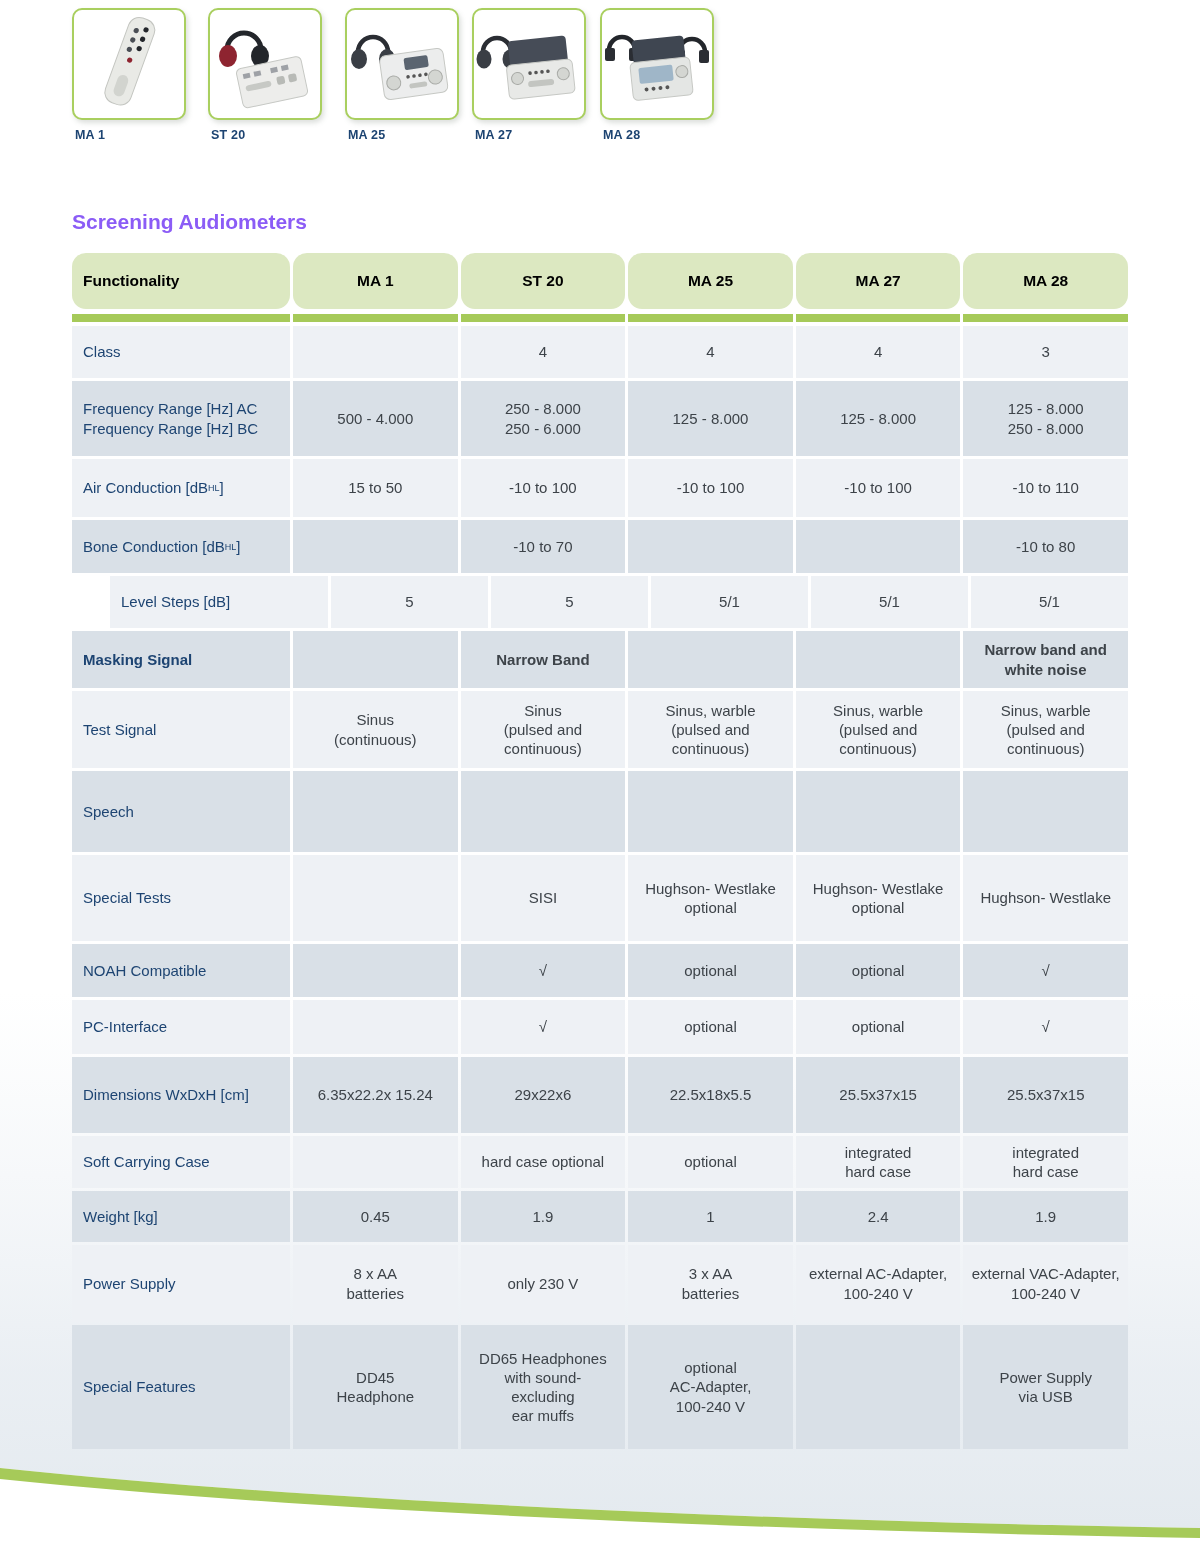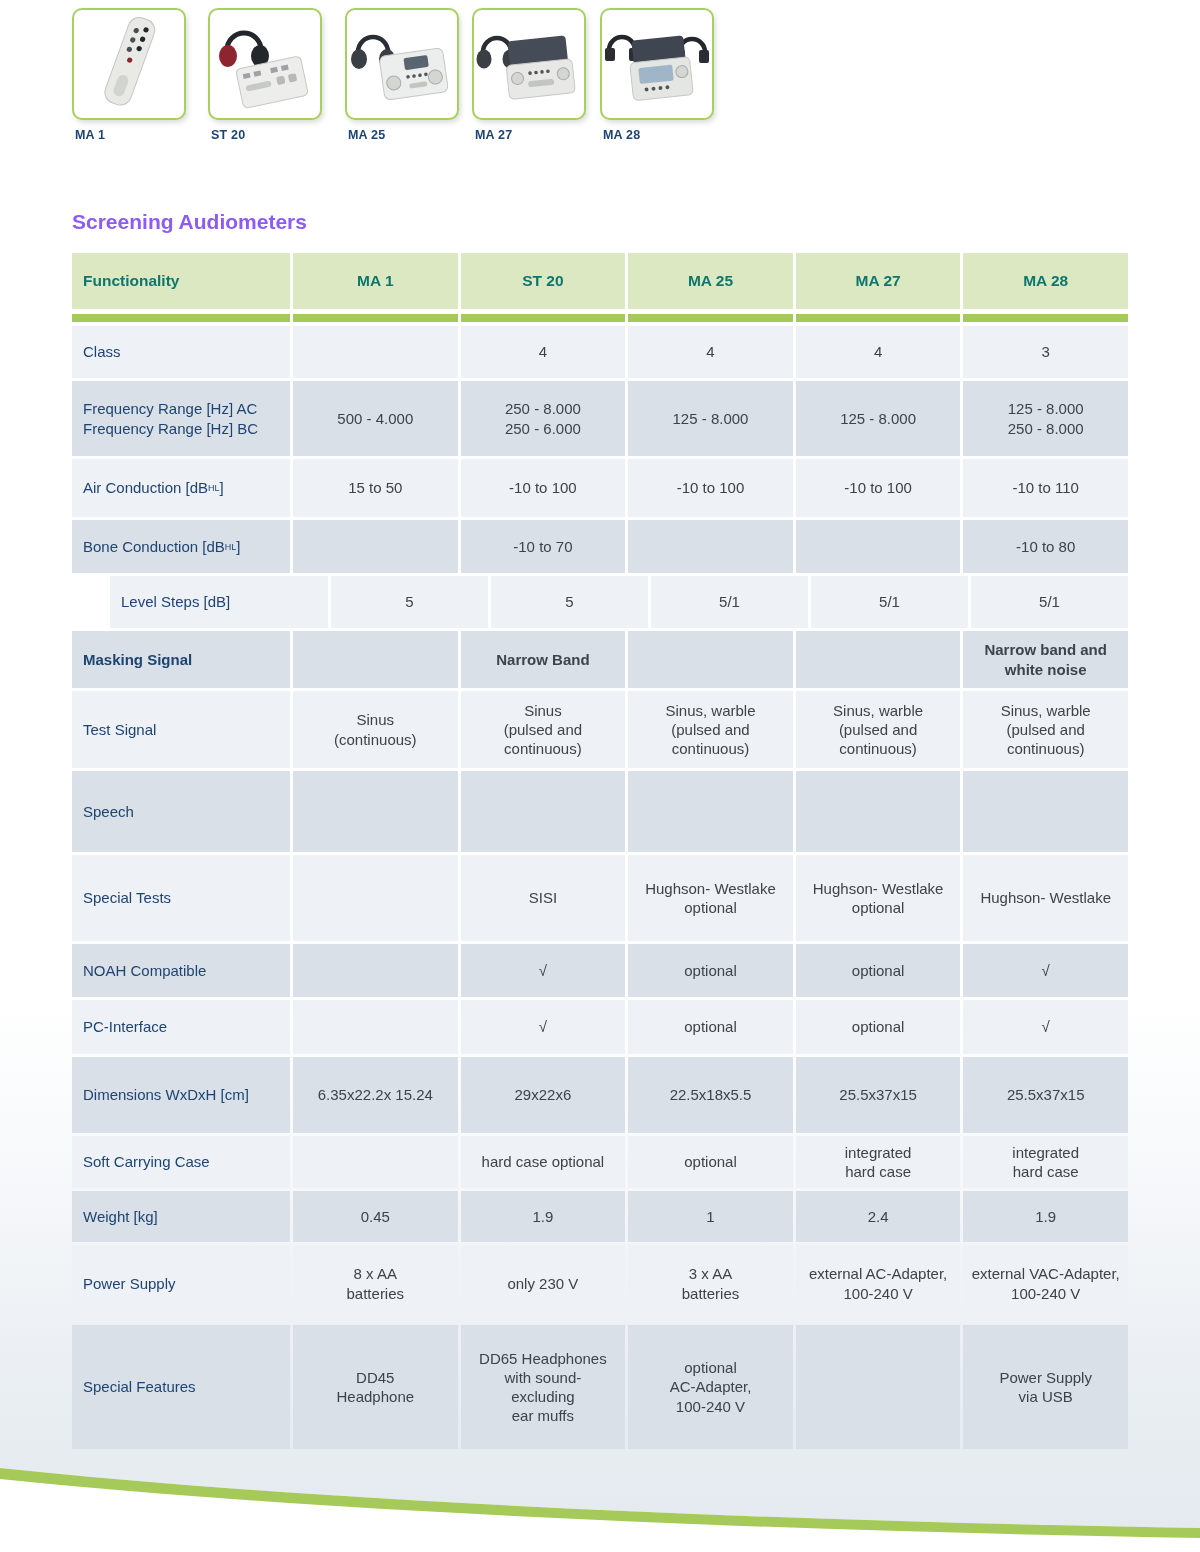--- a/index.html
+++ b/index.html
@@ -22,21 +22,21 @@
 
   
   .spec-table { position:absolute; left:72px; top:253px; width:1056px; z-index:1; background:transparent; }
   .t-row { display:grid; grid-template-columns:218px repeat(5,1fr); gap:3px; margin-bottom:3px; }
   .t-header .cell { background:#dce8c1; min-height:56px; }
   .t-header .cell, .t-row .cell { display:flex; align-items:center; justify-content:center; }
   .greenbar { margin-top:5px; margin-bottom:4px; }
   .greenbar .cell { background:#a6ca59; min-height:8px; }
   .cell { font-size:15px; line-height:1.28; color:#3d4349; text-align:center; white-space:pre-line; padding:4px 6px; }
   .cell.label { justify-content:flex-start; text-align:left; color:#1d4472; padding-left:11px; white-space:pre-line; }
-  .t-header .cell.label, .t-header .cell { color:#0f766e; font-weight:600; font-size:15.5px; }
+  .t-header .cell.label, .t-header .cell { color:#000000; font-weight:600; font-size:15.5px;border-radius:14px; }
   .cell.light { background:#eef1f5; }
   .cell.dark  { background:#d9e0e7; }
   sub { font-size:9px; line-height:0; vertical-align:-3px; }
 </style>
 </head>
 <body>
 
 <div class="page">
 
   <svg class="swoosh" viewBox="0 0 1200 560" preserveAspectRatio="none">

